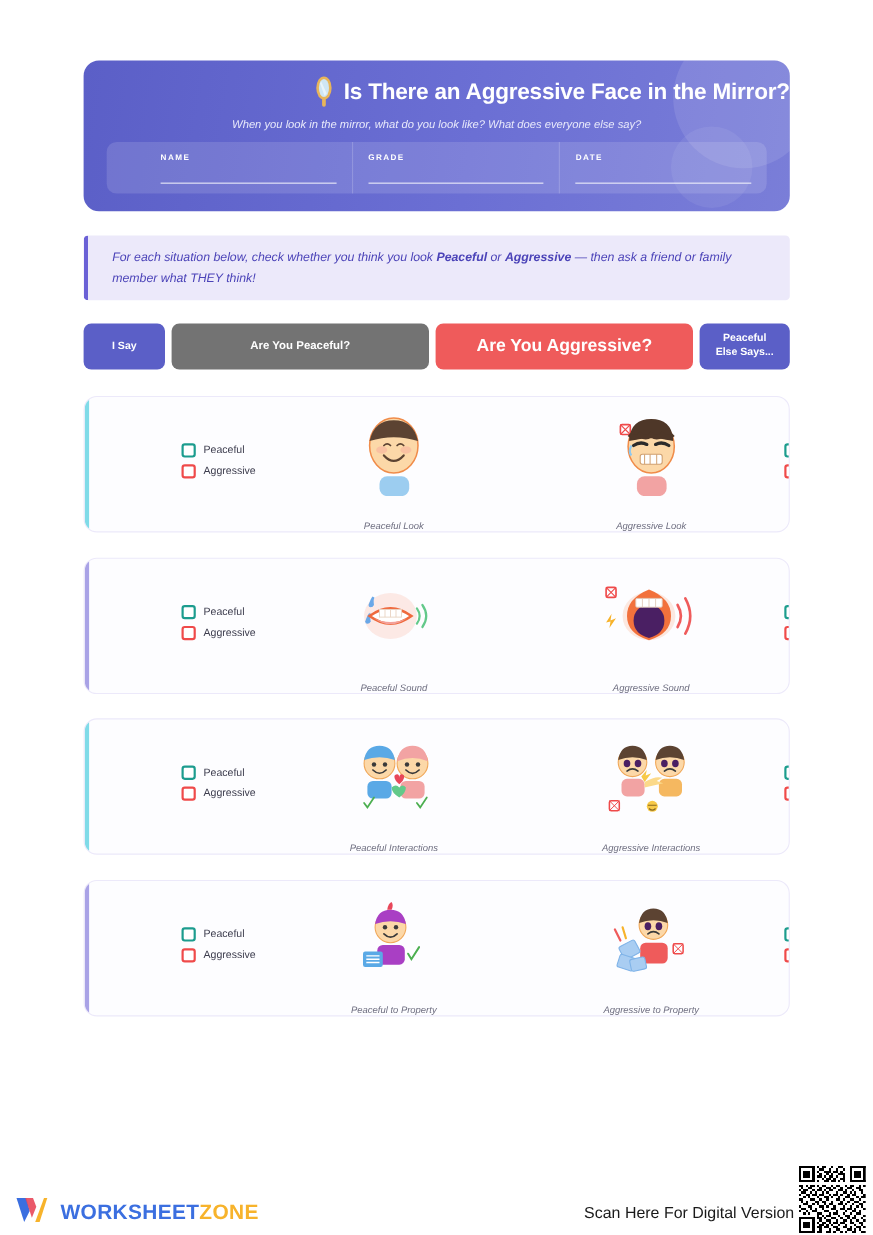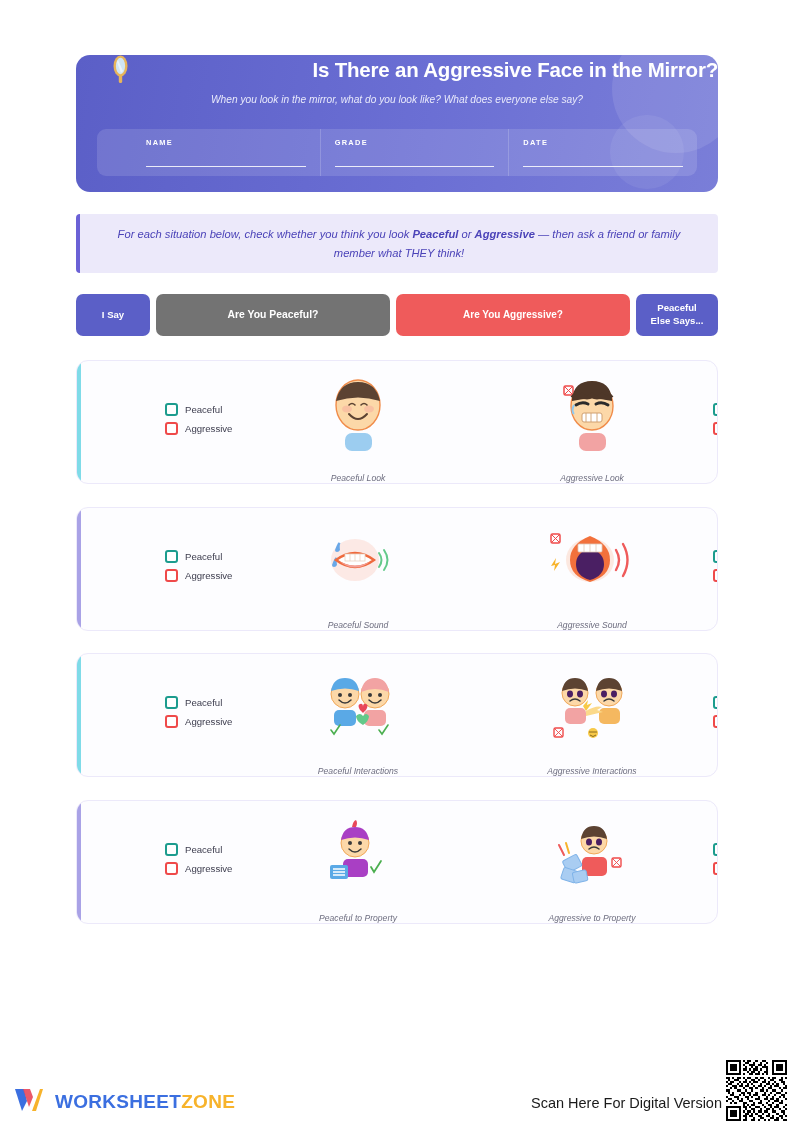--- a/index.html
+++ b/index.html
@@ -35,22 +35,23 @@
     position: absolute;
     right: 34px; top: 60px;
     width: 74px; height: 74px;
     border-radius: 50%;
     background: rgba(255,255,255,0.07);
   }
   .title-row {
     position: relative;
     display: flex;
     align-items: center;
-    justify-content: space-between;
+    justify-content: flex-end;
     gap: 9px;
+    margin-top: 14px;
     z-index: 3;
     padding-left: 36px;
   }
   .mirror-icon { width: 17px; height: 30px; position: relative; flex: none; }
   .title-text {
     font-size: 20.5px;
     font-weight: bold;
     color: #ffffff;
     letter-spacing: -0.2px;
     white-space: nowrap;
@@ -103,21 +104,20 @@
     border-radius: 4px;
     display: flex;
     align-items: center;
     padding: 0 22px;
   }
   .instruction-text {
     color: #4b43b8;
     font-size: 11.2px;
     font-style: italic;
     line-height: 1.65;
-    text-align: center;
   }
   .instruction-text b { font-weight: bold; font-style: italic; }
 
   
   .colheaders {
     position: absolute;
     left: 76px; top: 294px;
     width: 642px; height: 42px;
     display: flex;
     gap: 6px;
@@ -128,21 +128,21 @@
     align-items: center;
     justify-content: center;
     color: #ffffff;
     font-size: 9.6px;
     font-weight: bold;
     text-align: center;
     line-height: 1.32;
   }
   .colbtn-isay     { width: 74px;  background: #5b5fc7; }
   .colbtn-peaceful { flex: 1;      background: #737373; font-size: 10.4px; }
-  .colbtn-aggr     { flex: 1;      background: #ef5b5b; font-size: 10px; }
+  .colbtn-aggr     { flex: 1;      background: #ef5b5b; font-size: 16px; }
   .colbtn-everyone { width: 82px;  background: #5b5fc7; }
 
   
   .row {
     position: absolute;
     left: 76px;
     width: 642px;
     height: 124px;
     background: #fdfdff;
     border: 1px solid #ece9fa;

